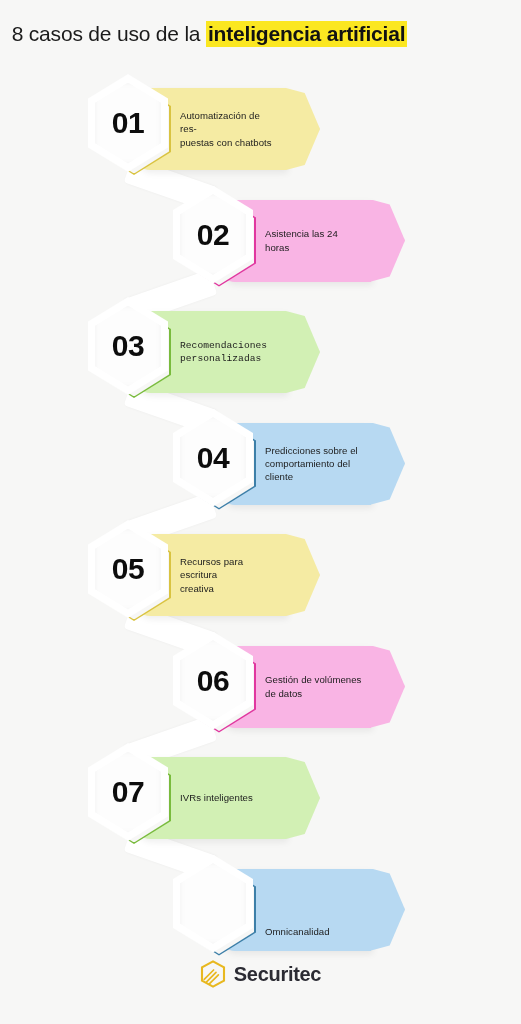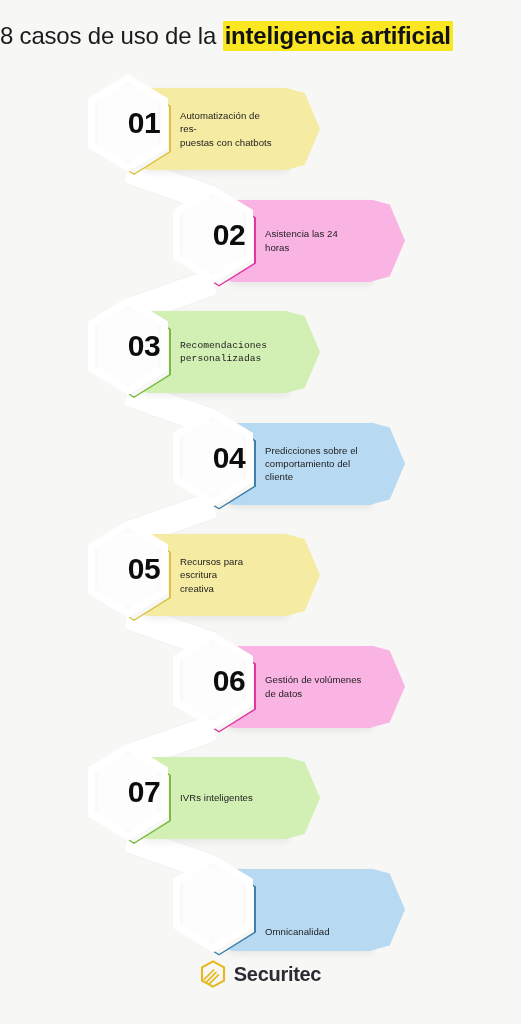--- a/index.html
+++ b/index.html
@@ -15,21 +15,21 @@
     width:521px; height:1024px;
     background:#f7f7f6;
   }
 
   
   #title {
     position:absolute;
     left:0; top:22px;
     width:419px;
     text-align:center;
-    font-size:24px;
+    font-size:21px;
     font-weight:500;
     color:#1b1b1b;
     letter-spacing:-0.2px;
     white-space:nowrap;
   }
   #title .hl {
     font-weight:800;
     background:#fbe721;
     padding:1px 2px 2px 2px;
     color:#121212;
@@ -119,21 +119,21 @@
     filter:drop-shadow(1px 2px 4px rgba(0,0,0,0.10));
   }
   .hex-inner {
     left:7px; top:8.5px;
     width:66px; height:81px;
     background:#fdfdfd;
     box-shadow:inset 0 0 6px rgba(0,0,0,0.05);
   }
   .hexnum {
     position:absolute;
-    left:16px; top:0;
+    left:0; top:0;
     width:80px; height:98px;
     display:flex; align-items:center; justify-content:center;
     font-size:30px;
     font-weight:800;
     color:#0d0d0d;
     letter-spacing:-0.5px;
     z-index:6;
   }
 
   

